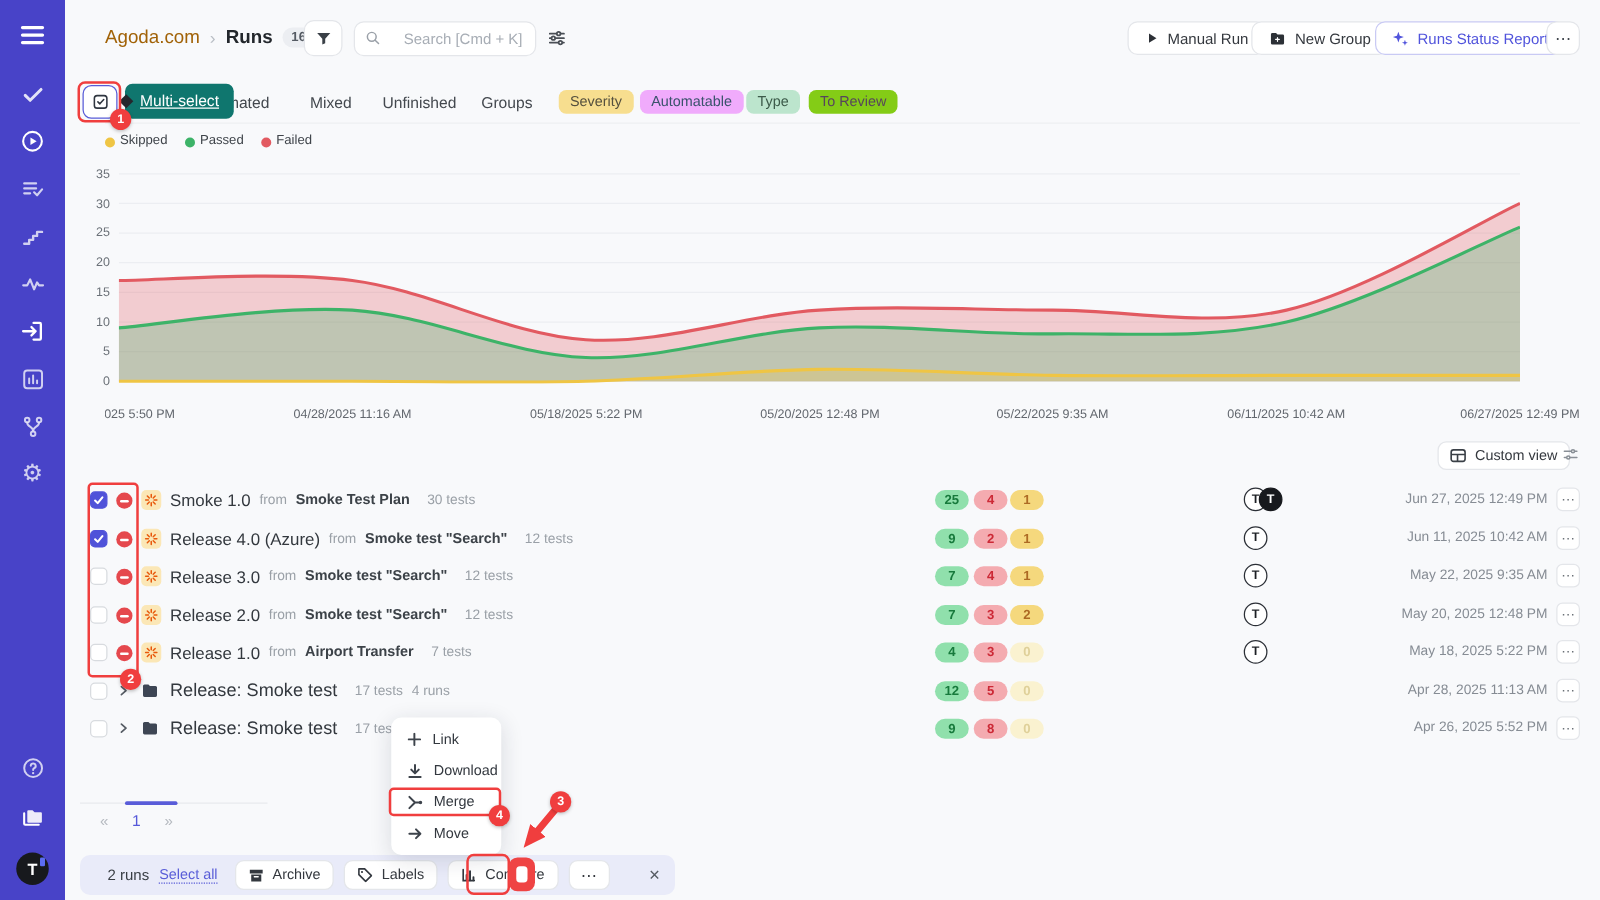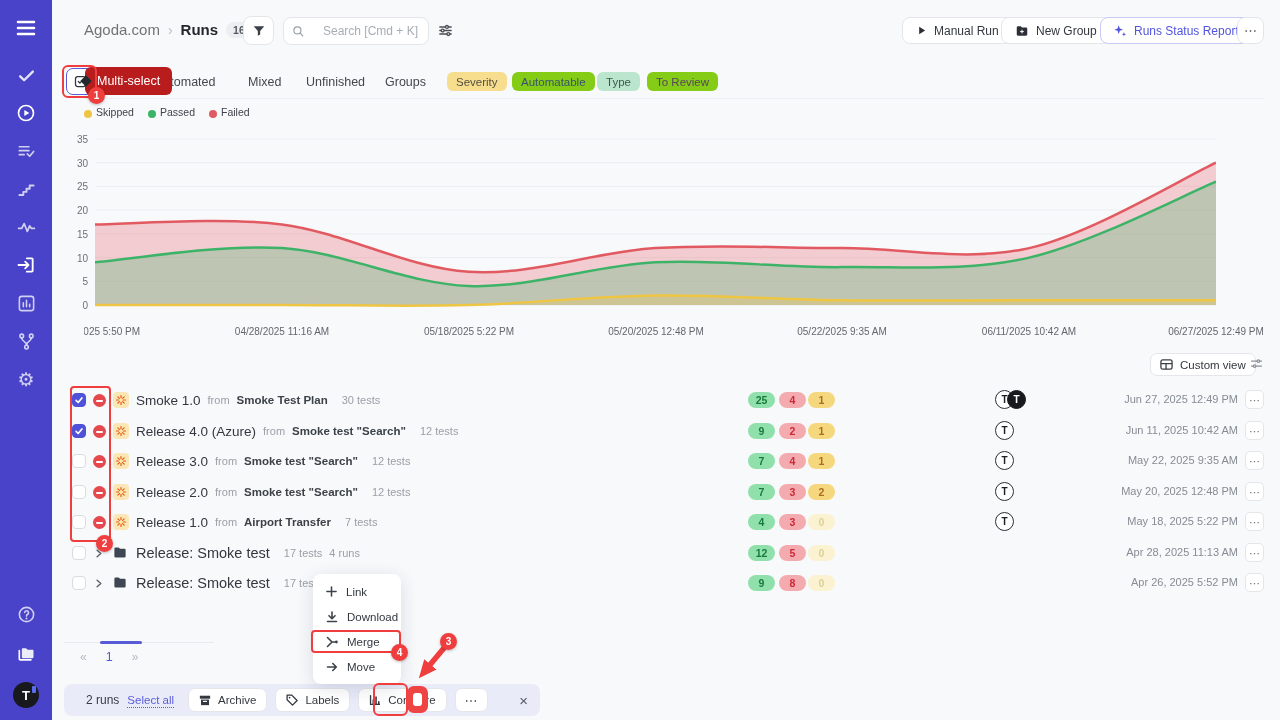--- a/index.html
+++ b/index.html
@@ -13,21 +13,21 @@
   .sb-ic.bright { color:#ffffff; }
   .sb-top { position:absolute; top:16px; left:0; right:0; display:flex; flex-direction:column; align-items:center; gap:14px; }
   .sb-nav { position:absolute; top:63px; left:0; right:0; display:flex; flex-direction:column; align-items:center; gap:14px; }
   .sb-bottom { position:absolute; bottom:12px; left:0; right:0; display:flex; flex-direction:column; align-items:center; gap:16px; }
   .t-logo { width:26px; height:26px; border-radius:50%; background:#17191d; color:#fff; font-weight:bold; font-size:13px;
             display:flex; align-items:center; justify-content:center; position:relative; }
   .t-logo::after { content:""; position:absolute; right:3px; top:4px; width:4px; height:7px; background:#5B6CF2; border-radius:1px; }
 
   
   .crumb { position:absolute; left:84px; top:21px; display:flex; align-items:center; gap:8px; font-size:15px; }
-  .crumb .proj { color:#737373; font-weight:500; }
+  .crumb .proj { color:#a16207; font-weight:500; }
   .crumb .sep { color:#b9bec5; font-size:14px; }
   .crumb .page { color:#23272c; font-weight:bold; }
   .count-badge { background:#ECEEF2; color:#555b63; font-size:10.5px; font-weight:bold; border-radius:9px; padding:2px 7px; }
 
   .btn { background:#fff; border:1px solid #E4E6EA; border-radius:8px; color:#34383e; font-size:12px; font-weight:500;
          display:inline-flex; align-items:center; gap:7px; cursor:pointer; font-family:inherit; }
   .icon-btn { justify-content:center; }
   .filter-btn { position:absolute; left:243px; top:16px; width:31px; height:29px; }
   .search-wrap { position:absolute; left:283px; top:17px; width:146px; height:28px; }
   .search-wrap input { width:100%; height:100%; border:1px solid #E4E6EA; border-radius:8px; padding-left:29px;
@@ -113,22 +113,22 @@
   .selbar .btn { height:24px; padding:0 10px; font-size:11.5px; border-radius:7px;align-items:center; }
   .sel-close { margin-left:auto; background:none; border:none; font-size:15px; color:#555b63; cursor:pointer; }
 
   
   .ctx-menu { position:absolute; left:313px; top:574px; width:88px; background:#fff; border-radius:8px; z-index:20;
               box-shadow:0 4px 18px rgba(30,35,60,.14); padding:5px 0; }
   .ctx-item { height:25px; display:flex; align-items:center; gap:9px; padding-left:13px; font-size:11.5px; color:#33383f; cursor:pointer; }
   .ctx-item svg { color:#3d434b; flex:none; }
 
   
-  .tooltip { position:absolute; left:85px; top:67px; height:28px; background:#b91c1c; color:#fff; border-radius:6px;
-             font-size:12.5px; display:flex; align-items:center; padding:0 12px; z-index:30; }
+  .tooltip { position:absolute; left:100px; top:67px; height:28px; background:#0f766e; color:#fff; border-radius:6px;
+             font-size:12.5px; display:flex; align-items:center; padding:0 12px; z-index:30;text-decoration:underline; }
   .tooltip::before { content:""; position:absolute; left:-3px; top:10px; width:8px; height:8px; background:#24272D; transform:rotate(45deg); }
 
   
   .red-box { position:absolute; border:2.5px solid #F03E3E; border-radius:6px; z-index:40; pointer-events:none; }
   .red-badge { position:absolute; width:17px; height:17px; border-radius:50%; background:#F03E3E; color:#fff; font-size:10px;
                font-weight:bold; display:flex; align-items:center; justify-content:center; z-index:41;
                box-shadow:0 1px 3px rgba(0,0,0,.25); }
   .trash-marker { position:absolute; left:407px; top:686px; width:21px; height:27px; background:#EF4444; border-radius:7px; z-index:41; }
   .trash-marker::after { content:""; position:absolute; left:6px; top:7px; width:9px; height:13px; background:#fff; border-radius:3px; }
   #annot-arrow { position:absolute; left:398px; top:628px; z-index:41; pointer-events:none; }
@@ -286,21 +286,21 @@
     <svg width="15" height="15" viewBox="0 0 24 24" fill="none">
         <rect x="4" y="4" width="16" height="16" rx="3.5" stroke="currentColor" stroke-width="2"></rect>
         <path d="M8.5 12l2.5 2.5 5-5.5" stroke="currentColor" stroke-width="2" stroke-linecap="round" stroke-linejoin="round"></path>
       </svg>
   </button>
   <span class="tab" style="left:155px">Automated</span>
   <span class="tab" style="left:248px">Mixed</span>
   <span class="tab" style="left:306px">Unfinished</span>
   <span class="tab" style="left:385px">Groups</span>
   <span class="pill" style="left: 447px; background: rgb(247, 222, 143); color: rgb(85, 80, 62);">Severity</span>
-  <span class="pill" style="left: 512px; background: #84cc16; color: rgb(57, 82, 107);">Automatable</span>
+  <span class="pill" style="left: 512px; background: #f0abfc; color: rgb(57, 82, 107);">Automatable</span>
   <span class="pill" style="left: 597px; background: rgb(188, 229, 205); color: rgb(60, 90, 73);">Type</span>
   <span class="pill" style="left: 647px; background: #84cc16; color: rgb(87, 70, 91);">To Review</span>
   <div class="bar-divider"></div>
 
   <div class="tooltip">Multi-select</div>
 
   <div class="legend">
     <span class="leg-item">
         <span class="leg-dot" style="background: rgb(239, 197, 68);"></span>
         <span>Skipped</span>

